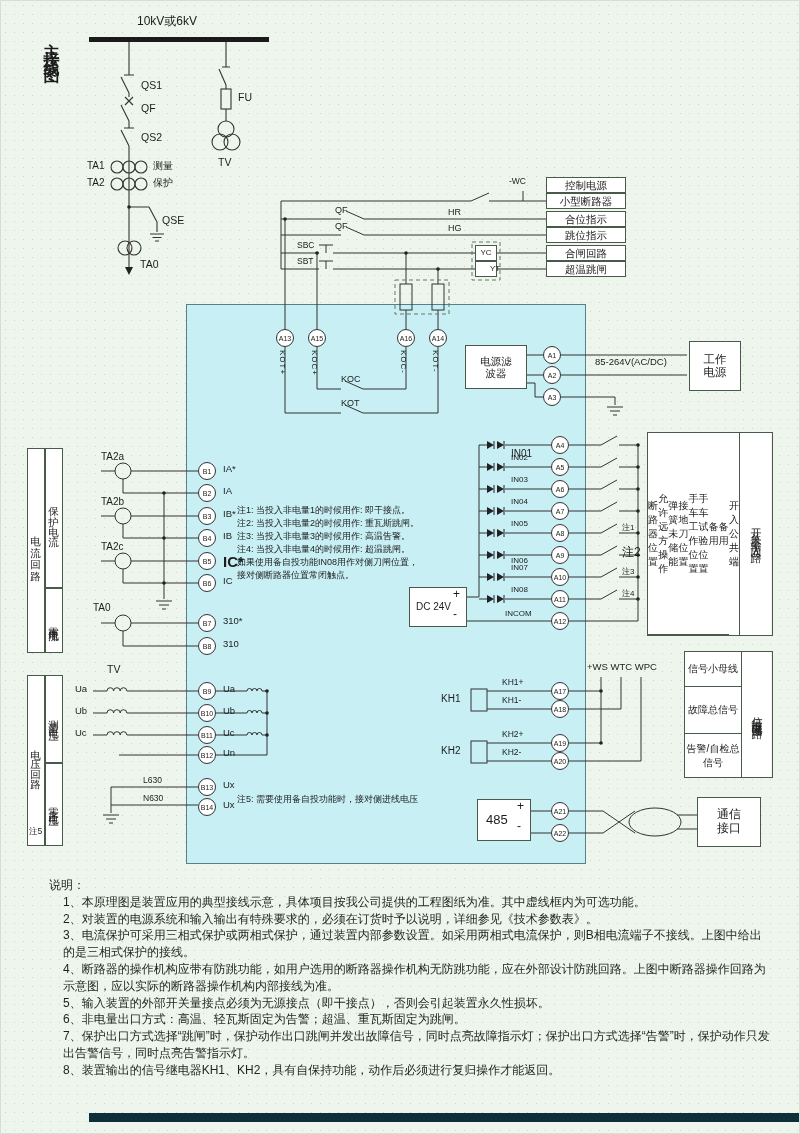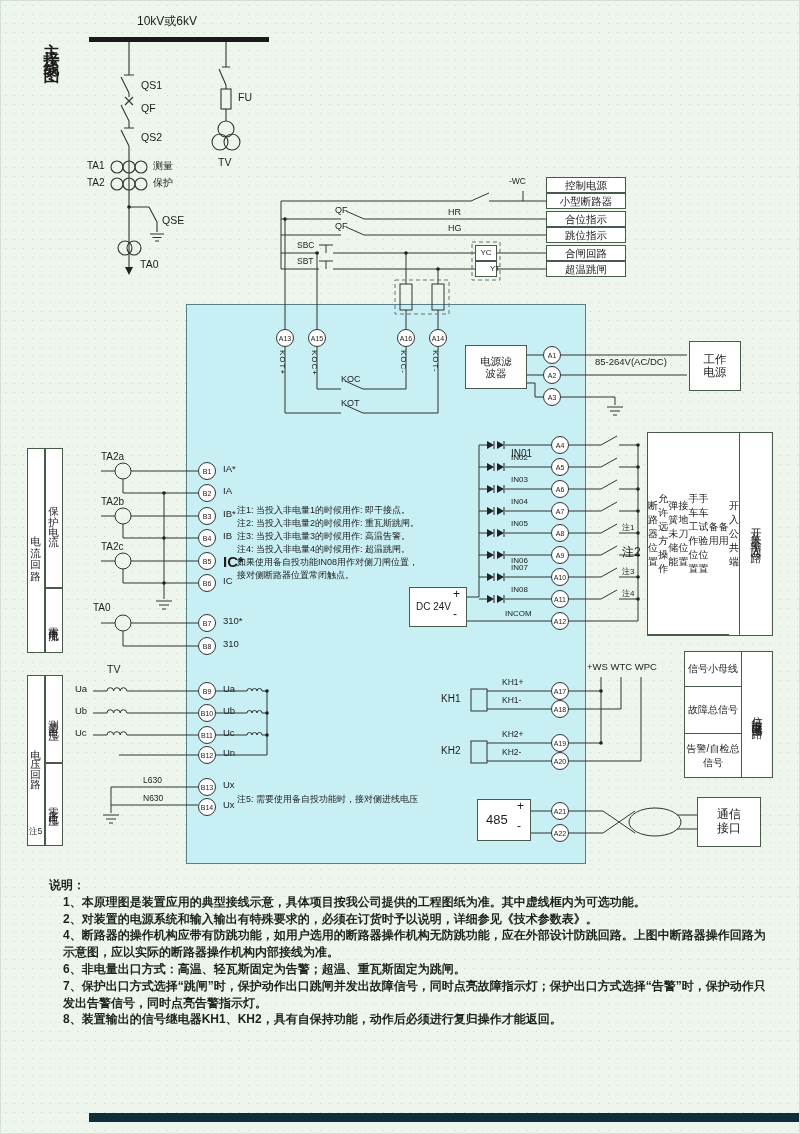--- a/index.html
+++ b/index.html
@@ -20,21 +20,21 @@
     align-items:center;justify-content:center;writing-mode:vertical-rl;
     text-orientation:upright;font-size:10.5px;box-sizing:border-box;}
   .vlab{position:absolute;writing-mode:vertical-rl;text-orientation:mixed;font-size:8px;
     letter-spacing:1px;z-index:3;}
   .devbox{position:absolute;left:185px;top:303px;width:400px;height:560px;
     background:#c7eff4;border:1px solid #57808a;box-sizing:border-box;}
   svg.wires{position:absolute;left:0;top:0;z-index:2;}
   .z3{z-index:3;}
   .notes{position:absolute;left:48px;top:876px;width:724px;font-size:12px;
     line-height:1.4;color:#1b241b;}
-  .notes div{margin:0;font-weight:bold;}
+  .notes div{margin:0;}
   .bottombar{position:absolute;left:88px;top:1112px;width:710px;height:9px;background:#0e2f3a;}
   .cellcol{display:flex;height:100%;}
   .cell{flex:1;display:flex;align-items:center;justify-content:center;font-size:10px;
     border-bottom:1px solid #4a5a4a;background:#fff;text-align:center;}
   .cell:last-child{border-bottom:none;}
 </style>
 </head>
 <body>
 
 <div class="canvas">
@@ -369,20 +369,22 @@
   <div class="t z3" style="left:516px;top:799px;font-size:12px;">+</div>
   <div class="t z3" style="left:516px;top:819px;font-size:12px;">-</div>
   <div class="term" style="left:550px;top:801px;">A21</div>
   <div class="term" style="left:550px;top:823px;">A22</div>
   <div class="box" style="left:696px;top:796px;width:64px;height:50px;padding:0 18px;font-size:12px;white-space:normal;">通信接口</div>
 
   <div class="notes">
     <div>说明：</div>
     <div style="padding-left:14px;">1、本原理图是装置应用的典型接线示意，具体项目按我公司提供的工程图纸为准。其中虚线框内为可选功能。</div>
     <div style="padding-left:14px;">2、对装置的电源系统和输入输出有特殊要求的，必须在订货时予以说明，详细参见《技术参数表》。</div>
+    <div style="padding-left:14px;">3、电流保护可采用三相式保护或两相式保护，通过装置内部参数设置。如采用两相式电流保护，则B相电流端子不接线。上图中给出的是三相式保护的接线。</div>
     <div style="padding-left:14px;">4、断路器的操作机构应带有防跳功能，如用户选用的断路器操作机构无防跳功能，应在外部设计防跳回路。上图中断路器操作回路为示意图，应以实际的断路器操作机构内部接线为准。</div>
+    <div style="padding-left:14px;">5、输入装置的外部开关量接点必须为无源接点（即干接点），否则会引起装置永久性损坏。</div>
     <div style="padding-left:14px;">6、非电量出口方式：高温、轻瓦斯固定为告警；超温、重瓦斯固定为跳闸。</div>
     <div style="padding-left:14px;">7、保护出口方式选择“跳闸”时，保护动作出口跳闸并发出故障信号，同时点亮故障指示灯；保护出口方式选择“告警”时，保护动作只发出告警信号，同时点亮告警指示灯。</div>
     <div style="padding-left:14px;">8、装置输出的信号继电器KH1、KH2，具有自保持功能，动作后必须进行复归操作才能返回。</div>
   </div>
 
   <div class="bottombar"></div>
 </div>
 
 </body></html>

